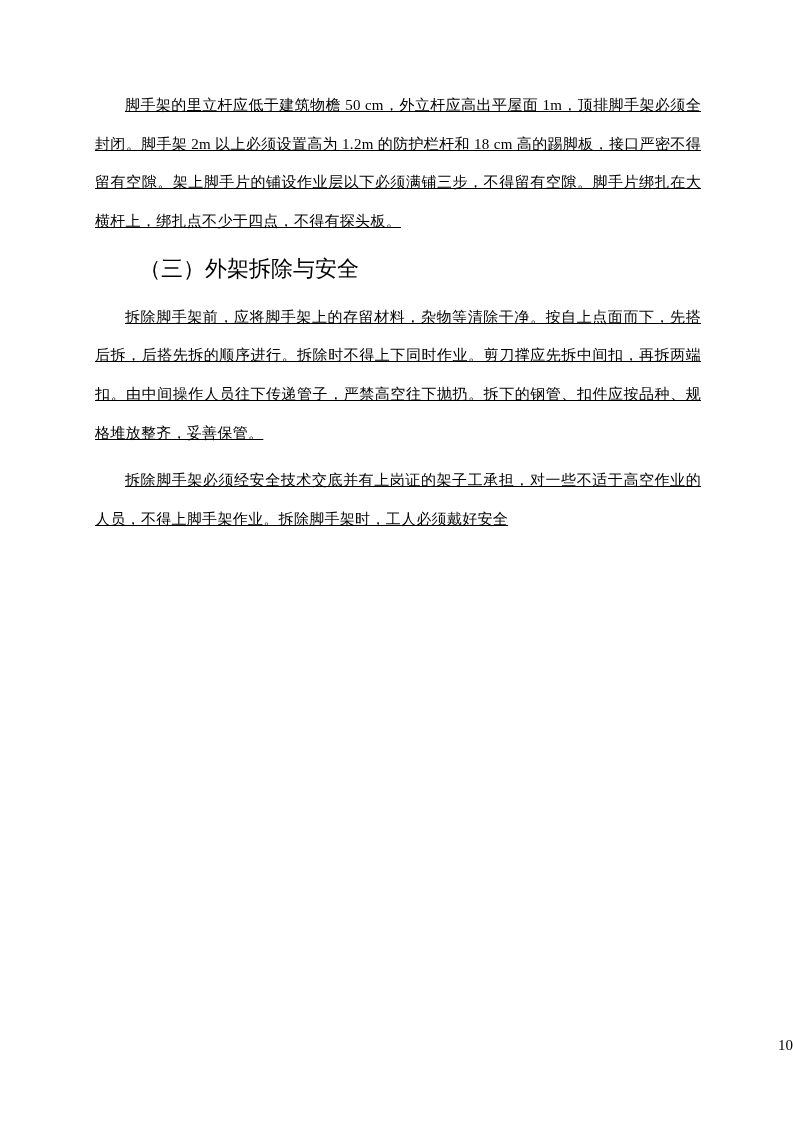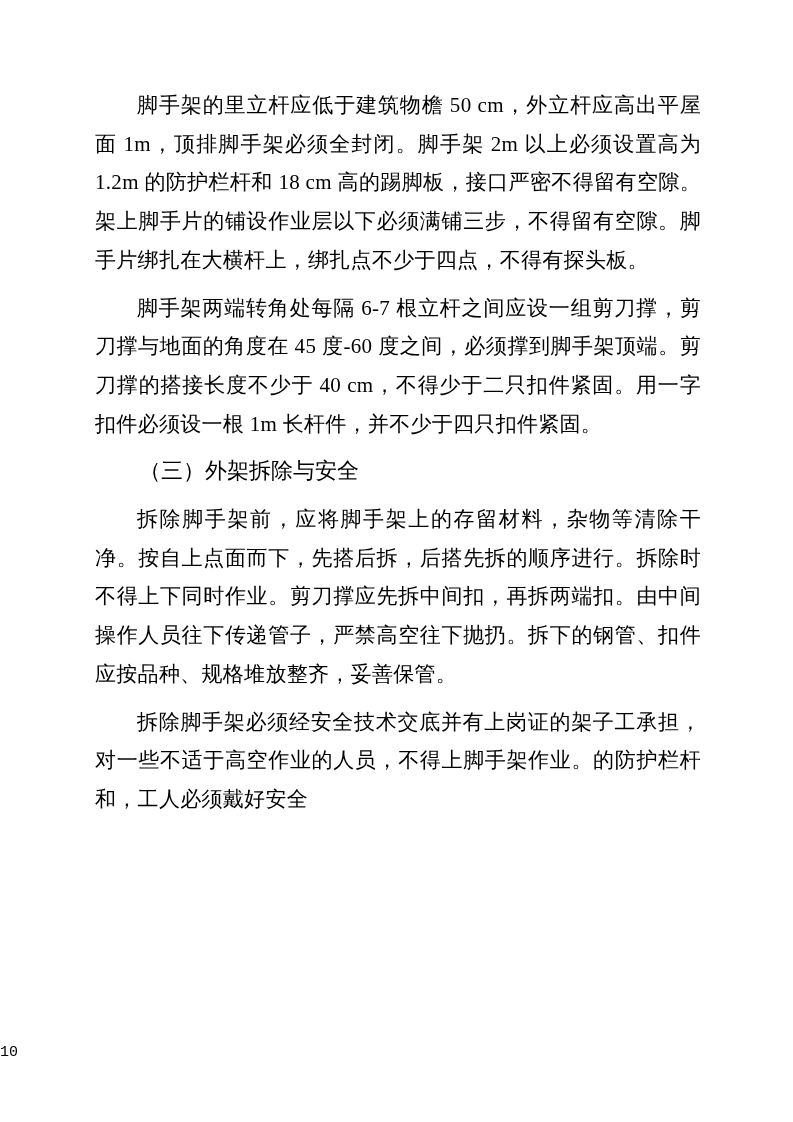--- a/index.html
+++ b/index.html
@@ -18,50 +18,49 @@
     box-sizing: border-box;
   }
   .content {
     position: absolute;
     top: 86px;
     left: 95px;
     right: 92px;
   }
   .para {
     margin: 0 0 9px 0;
-    font-size: 21px;
+    font-size: 15px;
     line-height: 38.7px;
     text-align: justify;
     text-indent: 2em;
     letter-spacing: 0.3px;
     word-break: break-word;
+    text-decoration: underline;
   }
   .heading {
     margin: 0 0 9px 0;
     font-size: 22px;
     line-height: 38.7px;
     text-indent: 2em;
     font-weight: normal;
   }
   .page-footer {
     position: absolute;
     left: 0;
     right: 0;
-    bottom: 60px;
-    text-align: left;
+    bottom: 68px;
+    text-align: right;
     font-size: 15px;
     line-height: 18px;
-    font-family: Liberation Mono, monospace;
   }
 </style>
 </head>
 <body>
 
 <div class="page">
   <div class="content">
     <p class="para">脚手架的里立杆应低于建筑物檐 50 cm，外立杆应高出平屋面 1m，顶排脚手架必须全封闭。脚手架 2m 以上必须设置高为 1.2m 的防护栏杆和 18 cm 高的踢脚板，接口严密不得留有空隙。架上脚手片的铺设作业层以下必须满铺三步，不得留有空隙。脚手片绑扎在大横杆上，绑扎点不少于四点，不得有探头板。</p>
-    <p class="para">脚手架两端转角处每隔 6-7 根立杆之间应设一组剪刀撑，剪刀撑与地面的角度在 45 度-60 度之间，必须撑到脚手架顶端。剪刀撑的搭接长度不少于 40 cm，不得少于二只扣件紧固。用一字扣件必须设一根 1m 长杆件，并不少于四只扣件紧固。</p>
     <p class="heading">（三）外架拆除与安全</p>
     <p class="para">拆除脚手架前，应将脚手架上的存留材料，杂物等清除干净。按自上点面而下，先搭后拆，后搭先拆的顺序进行。拆除时不得上下同时作业。剪刀撑应先拆中间扣，再拆两端扣。由中间操作人员往下传递管子，严禁高空往下抛扔。拆下的钢管、扣件应按品种、规格堆放整齐，妥善保管。</p>
-    <p class="para">拆除脚手架必须经安全技术交底并有上岗证的架子工承担，对一些不适于高空作业的人员，不得上脚手架作业。的防护栏杆和，工人必须戴好安全</p>
+    <p class="para">拆除脚手架必须经安全技术交底并有上岗证的架子工承担，对一些不适于高空作业的人员，不得上脚手架作业。拆除脚手架时，工人必须戴好安全</p>
   </div>
   <div class="page-footer">10</div>
 </div>
 
 </body></html>

